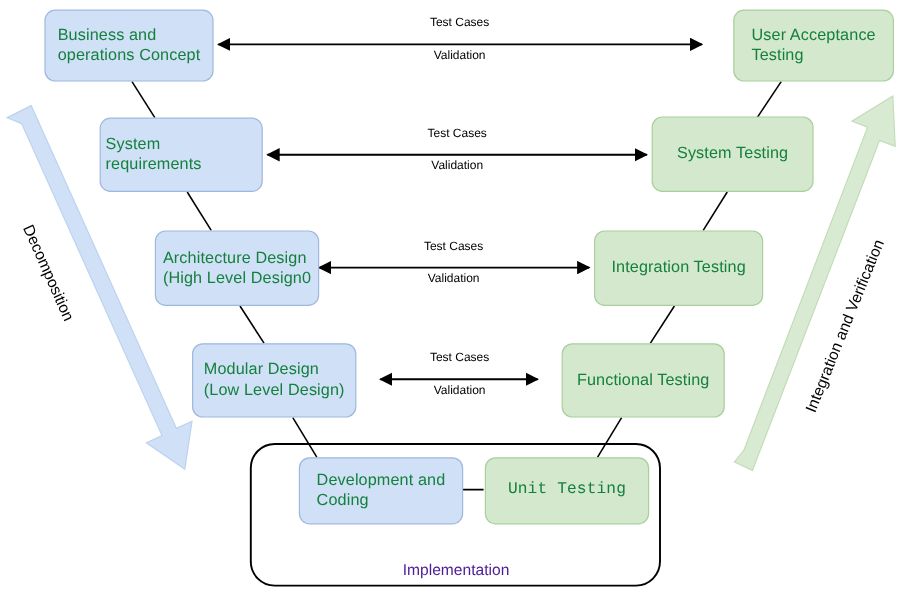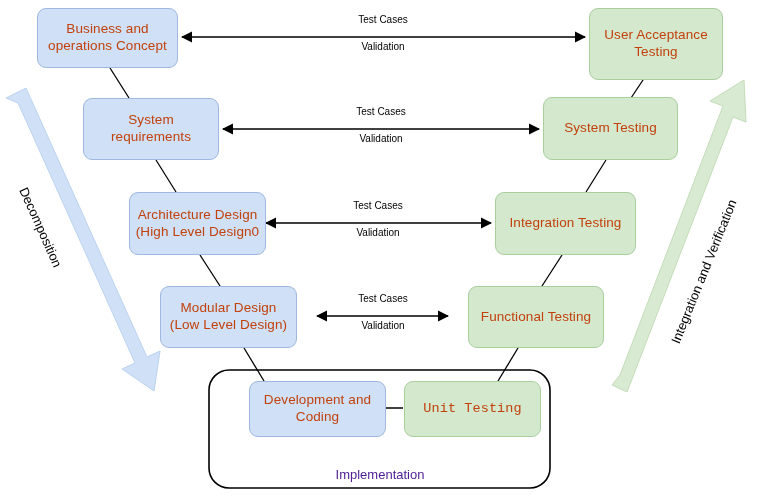--- a/index.html
+++ b/index.html
@@ -22,25 +22,24 @@
     top: 0;
     width: 768px;
     height: 501px;
   }
   .node {
     position: absolute;
     box-sizing: border-box;
     display: flex;
     align-items: center;
     justify-content: center;
-    text-align: center;
     border-radius: 9px;
     font-size: 13.5px;
     line-height: 1.25;
-    color: #c2410c;
+    color: #15803d;
     letter-spacing: 0.1px;
     padding: 15px 4px;
     z-index: 3;
   }
   .node.blue {
     background: #cfe0f7;
     border: 1px solid #9fb8dd;
   }
   .node.green {
     background: #d4e8cd;
@@ -150,21 +149,21 @@
   <div class="node blue" style="left:160px; top:286px; width:137px; height:62px;">
     <span class="node-text">Modular Design
 (Low Level Design)</span>
   </div>
 
   <div class="node blue" style="left:221px; top:381px; width:137px; height:56px;margin-left:28px;">
     <span class="node-text">Development and
 Coding</span>
   </div>
 
-  <div class="node green" style="left:589px; top:8px; width:134px; height:72px;">
+  <div class="node green" style="left:611px; top:8px; width:134px; height:60px;">
     <span class="node-text">User Acceptance
 Testing</span>
   </div>
 
   <div class="node green" style="left:543px; top:97px; width:135px; height:63px;">
     <span class="node-text">System Testing</span>
   </div>
 
   <div class="node green" style="left:495px; top:192px; width:141px; height:63px;">
     <span class="node-text">Integration Testing</span>

